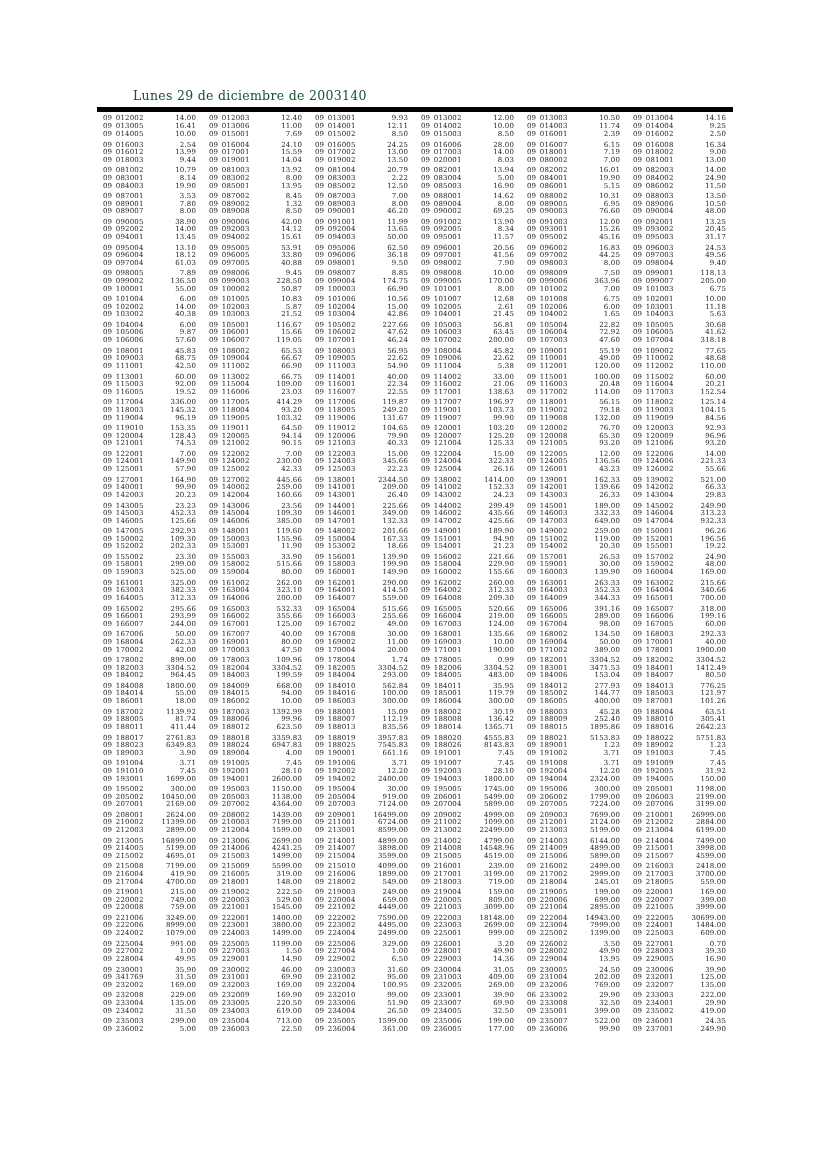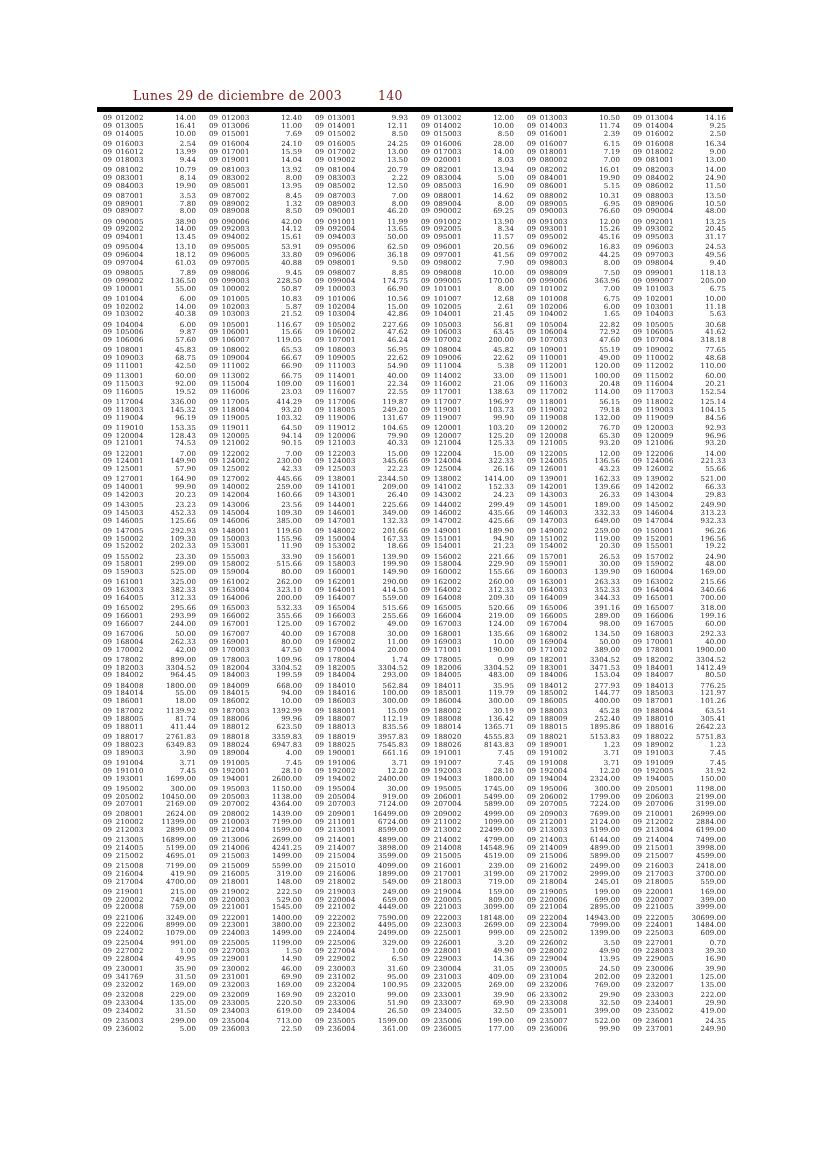--- a/index.html
+++ b/index.html
@@ -10,43 +10,43 @@
     font-family: "DejaVu Serif", "Liberation Serif", serif;
     color: #111;
     overflow: hidden;
   }
   .page { position: absolute; inset: 0; background: #fff; }
   .content { position: absolute; left: 97px; top: 88px; width: 636px; }
   .masthead {
     display: flex; align-items: baseline;
     padding: 0 14px 0 36px;
     font-size: 12.5px; letter-spacing: .3px;
-    color: #7f1d1d;
+    color: #14532d;
   }
   .masthead .date { flex: 0 0 auto; }
   .masthead .title {
     flex: 1 1 auto; text-align: center;
     letter-spacing: 1.6px; font-size: 12.5px;
   }
-  .masthead .pagenum { flex: 0 0 auto; text-align: right; margin-left: 36px; }
+  .masthead .pagenum { flex: 0 0 auto; text-align: right; }
   .rule {
     margin-top: 4px; height: 5px; background: #000;
   }
   .table {
     margin-top: 3px;
     width: 100%;
     font-size: 7px; line-height: 1;
     color: #1c1c1c;
     letter-spacing: .15px;
   }
   .trow {
     display: flex; align-items: center;
     height: 7.8px;
   }
-  .trow.g { margin-top: 2.4px; }
+  .trow.g { margin-top: 2.4px; align-items: flex-end; }
   .tcell {
     flex: 1 1 0;
     display: flex; justify-content: space-between;
     padding: 0 7px 0 6px;
   }
   .tcell .code { white-space: pre; }
   .tcell .val  { text-align: right; white-space: pre; }
 </style>
 </head>
 <body>

